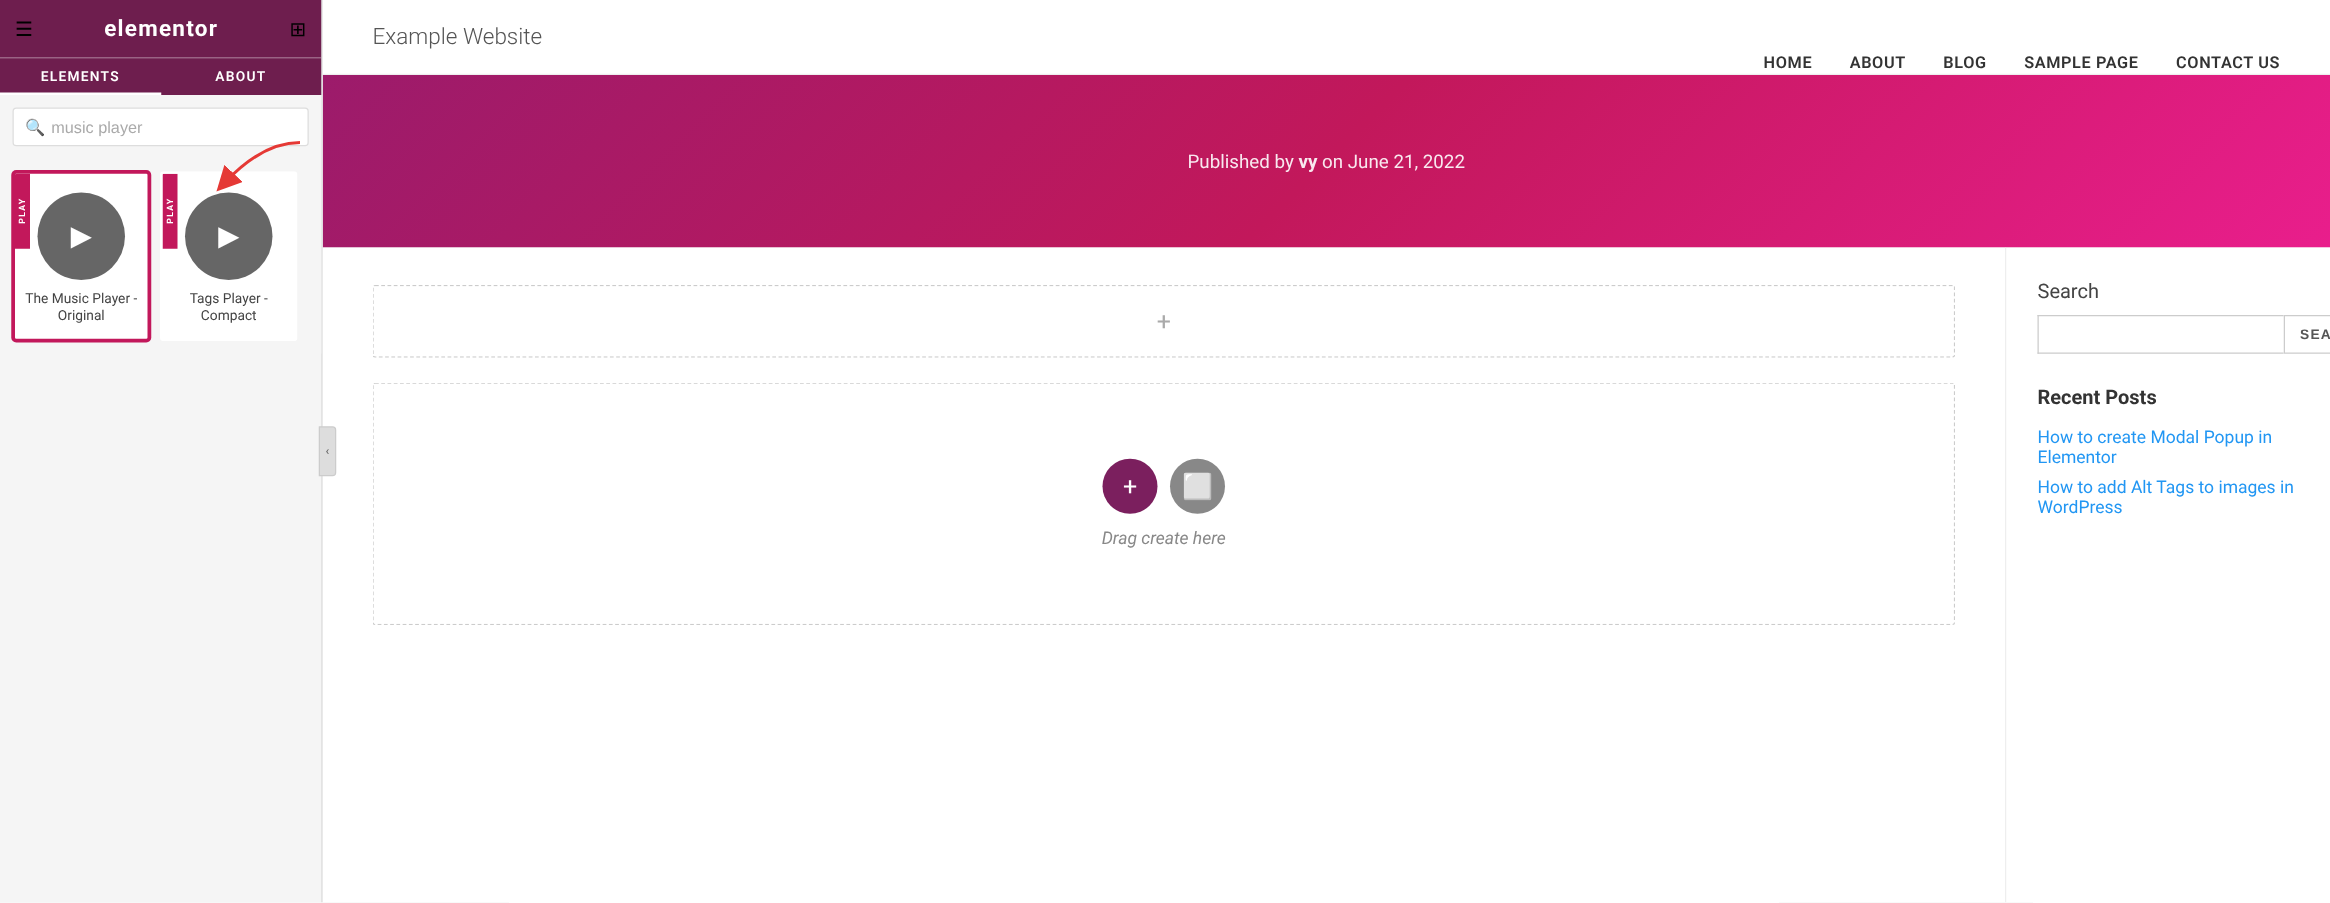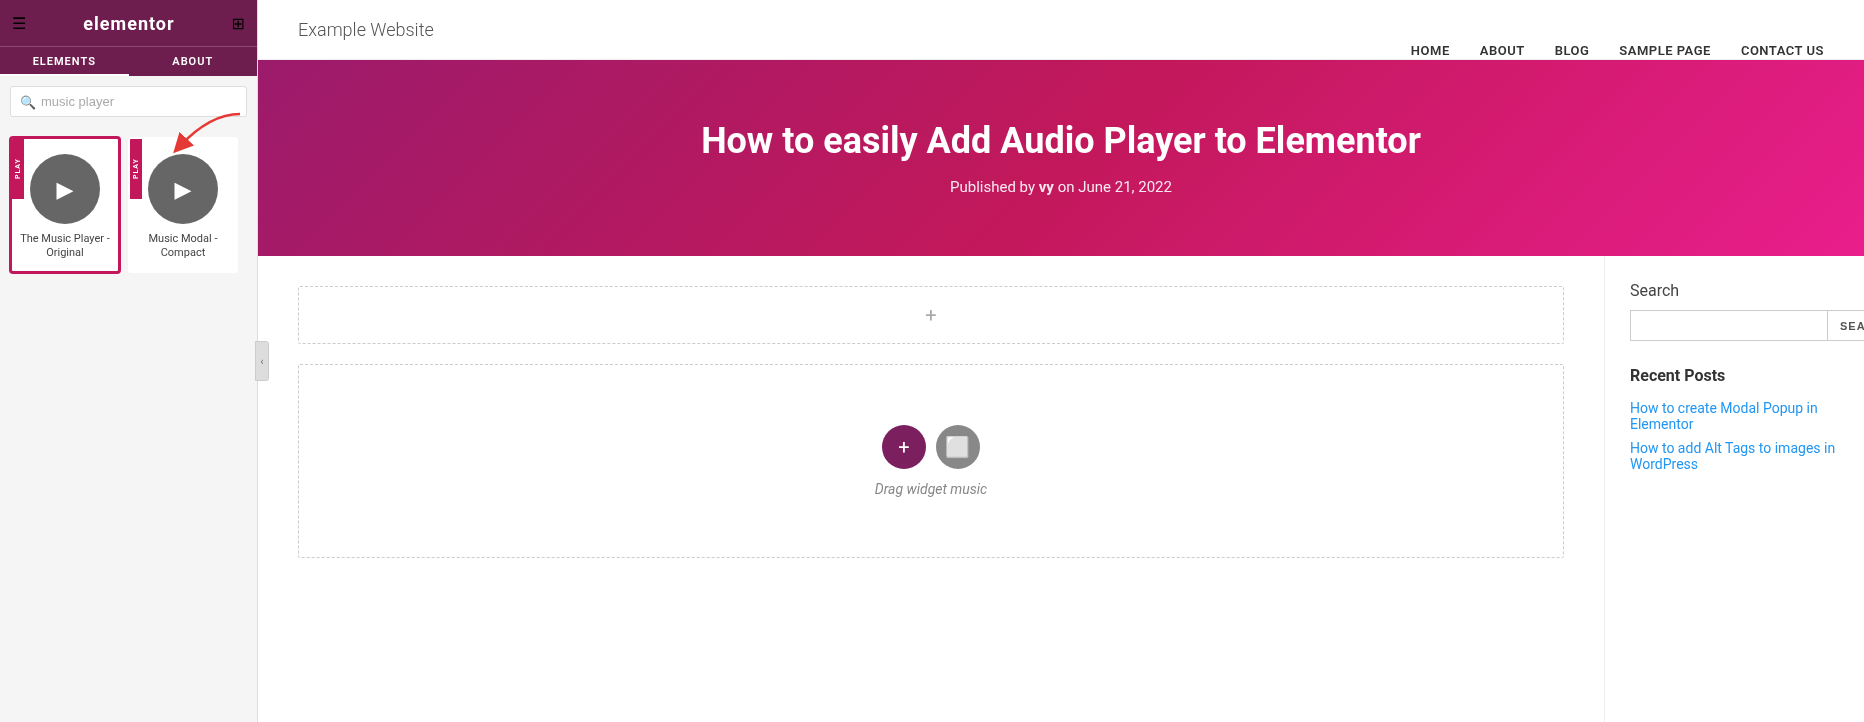--- a/index.html
+++ b/index.html
@@ -406,21 +406,21 @@
         <div class="widget-label">The Music Player - Original</div>
       </div>
     </div>
 
     <div class="widget-card">
       <div class="play-tag">PLAY</div>
       <div class="widget-card-inner">
         <div class="widget-preview">
           <span class="play-icon">▶</span>
         </div>
-        <div class="widget-label">Music Modal - Compact</div>
+        <div class="widget-label">Tags Player - Compact</div>
       </div>
     </div>
 
   </div>
 
   <div class="collapse-handle">‹</div>
 </div>
 
 <div class="main-content">
 
@@ -429,39 +429,38 @@
     <nav class="site-nav">
       <a class="nav-item">HOME</a>
       <a class="nav-item">ABOUT</a>
       <a class="nav-item">BLOG</a>
       <a class="nav-item">SAMPLE PAGE</a>
       <a class="nav-item">CONTACT US</a>
     </nav>
   </div>
 
   <div class="hero-section">
-    <h1 class="hero-title">How to easily Add Audio Player to Elementor</h1>
     <p class="hero-subtitle">
       <span>Published by </span><strong>vy</strong><span> on June 21, 2022</span>
     </p>
   </div>
 
   <div class="content-area">
     <div class="content-main">
 
       <div class="add-section-btn">
         <span>+</span>
       </div>
 
       <div class="drop-zone">
         <div class="drop-zone-buttons">
           <div class="drop-btn drop-btn-add">+</div>
           <div class="drop-btn drop-btn-settings">⬜</div>
         </div>
-        <div class="drop-zone-label">Drag widget music</div>
+        <div class="drop-zone-label">Drag create here</div>
       </div>
 
     </div>
 
     <div class="content-sidebar">
       <div class="sidebar-search-label">Search</div>
       <div class="sidebar-search-row">
         <input class="sidebar-search-input" type="text" style="">
         <button class="sidebar-search-btn">SEARCH</button>
       </div>

